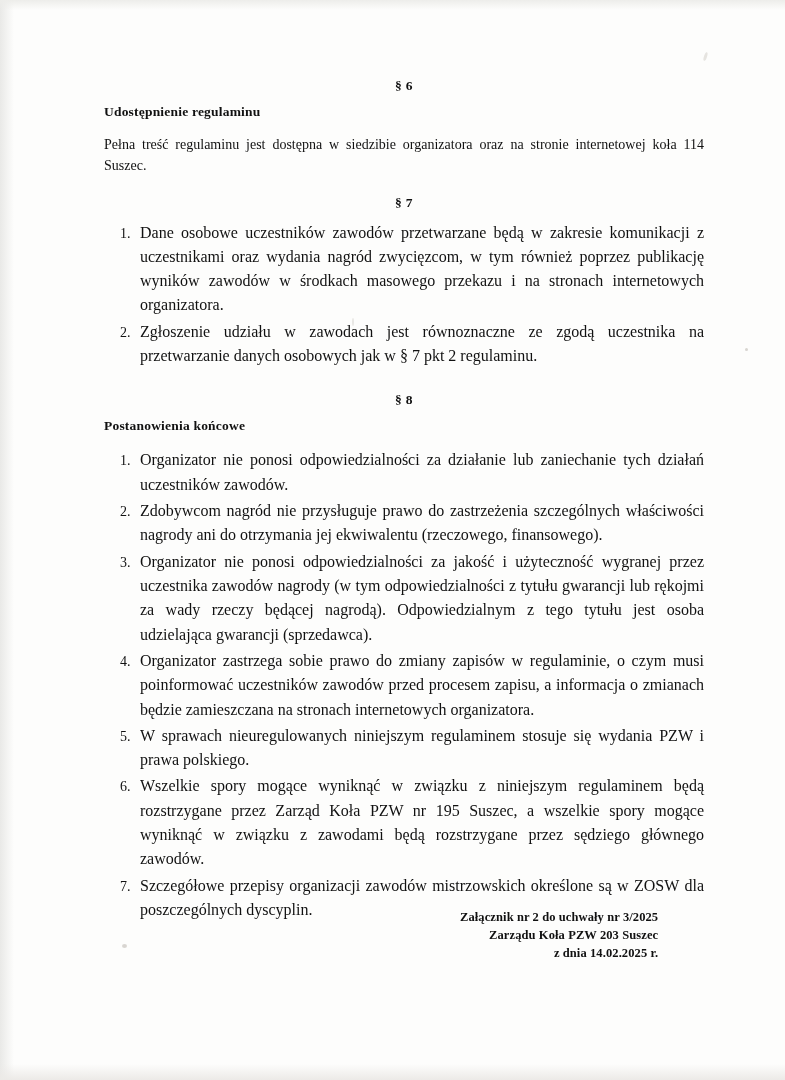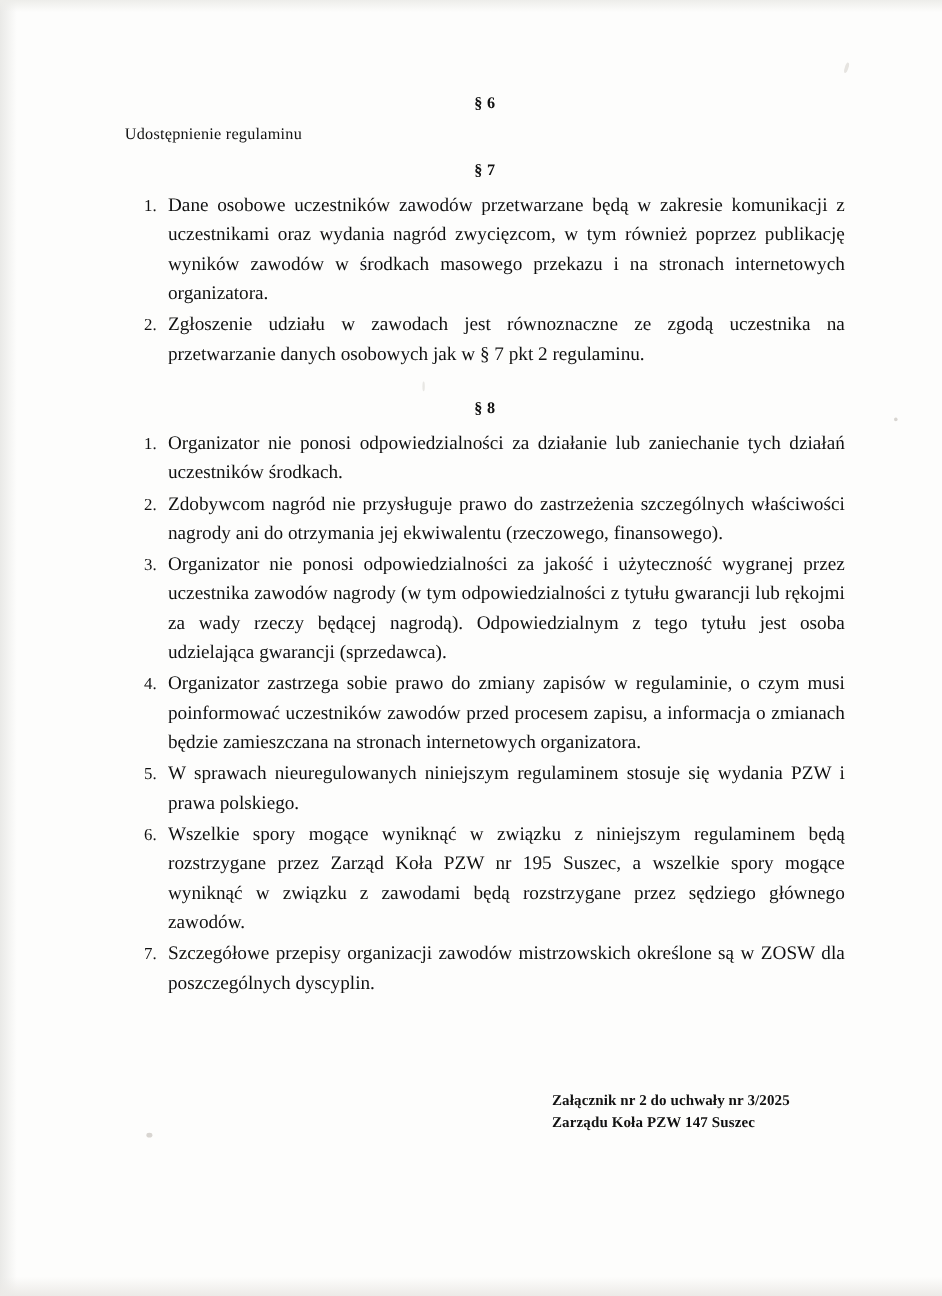--- a/index.html
+++ b/index.html
@@ -46,21 +46,21 @@
     width: 600px;
   }
   .section-marker {
     text-align: center;
     font-weight: bold;
     font-size: 13.5px;
     letter-spacing: 0.3px;
     margin: 0 0 10px 0;
   }
   .section-heading {
-    font-weight: normal;
+    font-weight: bold;
     font-size: 13.5px;
     margin: 0 0 14px 0;
     letter-spacing: 0.2px;
   }
   p.body-text {
     margin: 0 0 18px 0;
     font-size: 14px;
     line-height: 1.52;
     text-align: justify;
     text-justify: inter-word;
@@ -85,20 +85,21 @@
     position: absolute;
     left: 460px;
     top: 908px;
     font-size: 12.5px;
     font-weight: bold;
     line-height: 1.45;
     letter-spacing: 0.1px;
   }
   .footer-block div {
     white-space: nowrap;
+    text-align: right;
   }
   
   .speck {
     position: absolute;
     background: #b9b5ad;
     border-radius: 50%;
     opacity: .55;
     pointer-events: none;
   }
   .speck.s1 { left: 704px; top: 52px;  width: 3px;  height: 9px; transform: rotate(18deg); opacity:.35;}
@@ -117,44 +118,47 @@
   <div class="speck s1"></div>
   <div class="speck s2"></div>
   <div class="speck s3"></div>
   <div class="speck s4"></div>
 
   <div class="content">
 
     <div>
       <div class="section-marker">§ 6</div>
       <div class="section-heading">Udostępnienie regulaminu</div>
+      <p class="body-text">Pełna treść regulaminu jest dostępna w siedzibie organizatora oraz na stronie internetowej koła 114 Suszec.</p>
     </div>
 
     <div>
       <div class="section-marker">§ 7</div>
       <ol class="num-list">
         <li>Dane osobowe uczestników zawodów przetwarzane będą w zakresie komunikacji z uczestnikami oraz wydania nagród zwycięzcom, w tym również poprzez publikację wyników zawodów w środkach masowego przekazu i na stronach internetowych organizatora.</li>
         <li>Zgłoszenie udziału w zawodach jest równoznaczne ze zgodą uczestnika na przetwarzanie danych osobowych jak w § 7 pkt 2 regulaminu.</li>
       </ol>
     </div>
 
     <div class="gap-b"></div>
 
     <div>
       <div class="section-marker">§ 8</div>
+      <div class="section-heading">Postanowienia końcowe</div>
       <ol class="num-list">
-        <li>Organizator nie ponosi odpowiedzialności za działanie lub zaniechanie tych działań uczestników środkach.</li>
+        <li>Organizator nie ponosi odpowiedzialności za działanie lub zaniechanie tych działań uczestników zawodów.</li>
         <li>Zdobywcom nagród nie przysługuje prawo do zastrzeżenia szczególnych właściwości nagrody ani do otrzymania jej ekwiwalentu (rzeczowego, finansowego).</li>
         <li>Organizator nie ponosi odpowiedzialności za jakość i użyteczność wygranej przez uczestnika zawodów nagrody (w tym odpowiedzialności z tytułu gwarancji lub rękojmi za wady rzeczy będącej nagrodą). Odpowiedzialnym z tego tytułu jest osoba udzielająca gwarancji (sprzedawca).</li>
         <li>Organizator zastrzega sobie prawo do zmiany zapisów w regulaminie, o czym musi poinformować uczestników zawodów przed procesem zapisu, a informacja o zmianach będzie zamieszczana na stronach internetowych organizatora.</li>
         <li>W sprawach nieuregulowanych niniejszym regulaminem stosuje się wydania PZW  i prawa polskiego.</li>
         <li>Wszelkie spory mogące wyniknąć w związku z niniejszym regulaminem będą rozstrzygane przez Zarząd Koła PZW nr 195 Suszec, a wszelkie spory mogące wyniknąć w związku  z zawodami będą rozstrzygane przez sędziego głównego zawodów.</li>
         <li>Szczegółowe przepisy organizacji zawodów mistrzowskich określone są w ZOSW dla poszczególnych dyscyplin.</li>
       </ol>
     </div>
 
   </div>
 
   <div class="footer-block">
     <div>Załącznik nr 2 do uchwały nr 3/2025</div>
-    <div>Zarządu Koła PZW 147 Suszec</div>
+    <div>Zarządu Koła PZW 203 Suszec</div>
+    <div>z dnia 14.02.2025 r.</div>
   </div>
 </div>
 
 </body></html>

